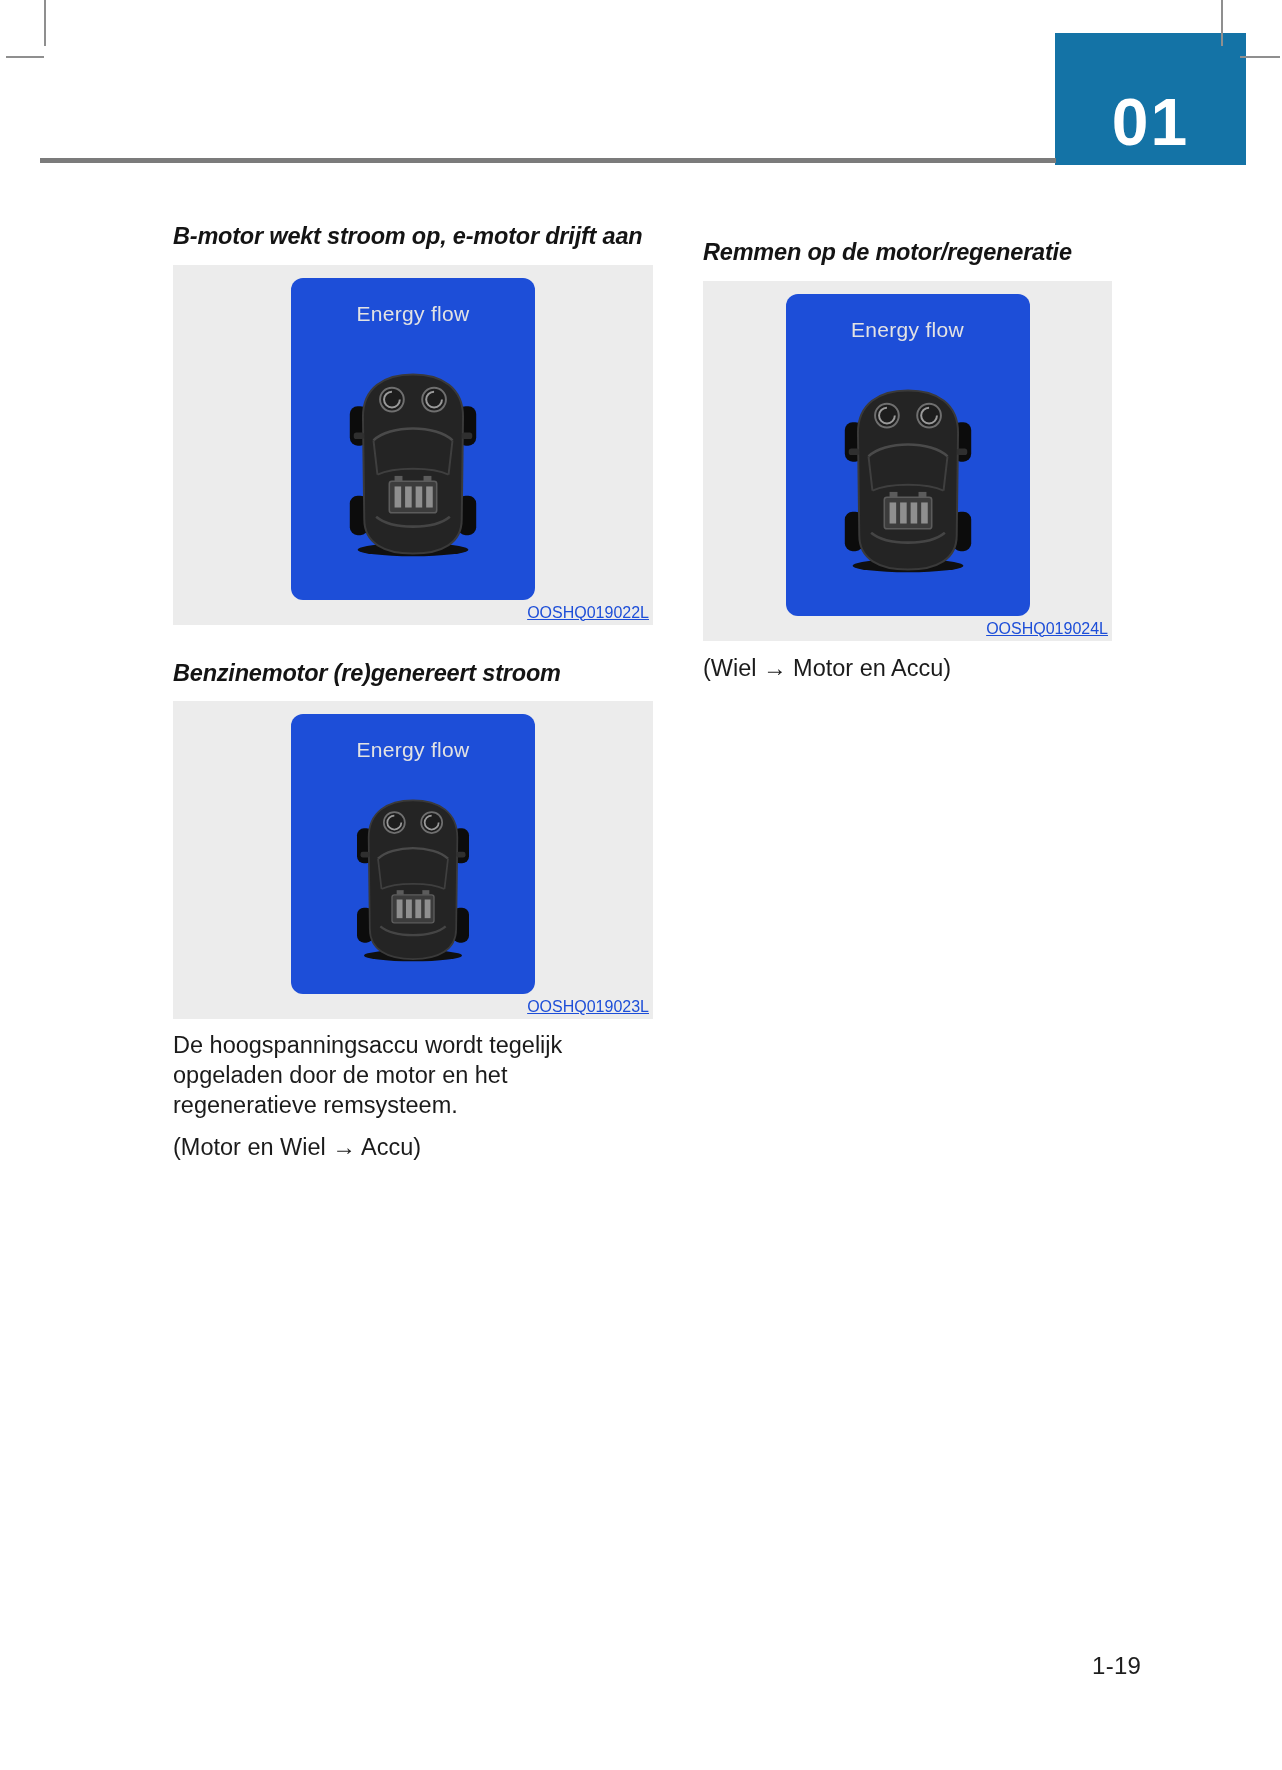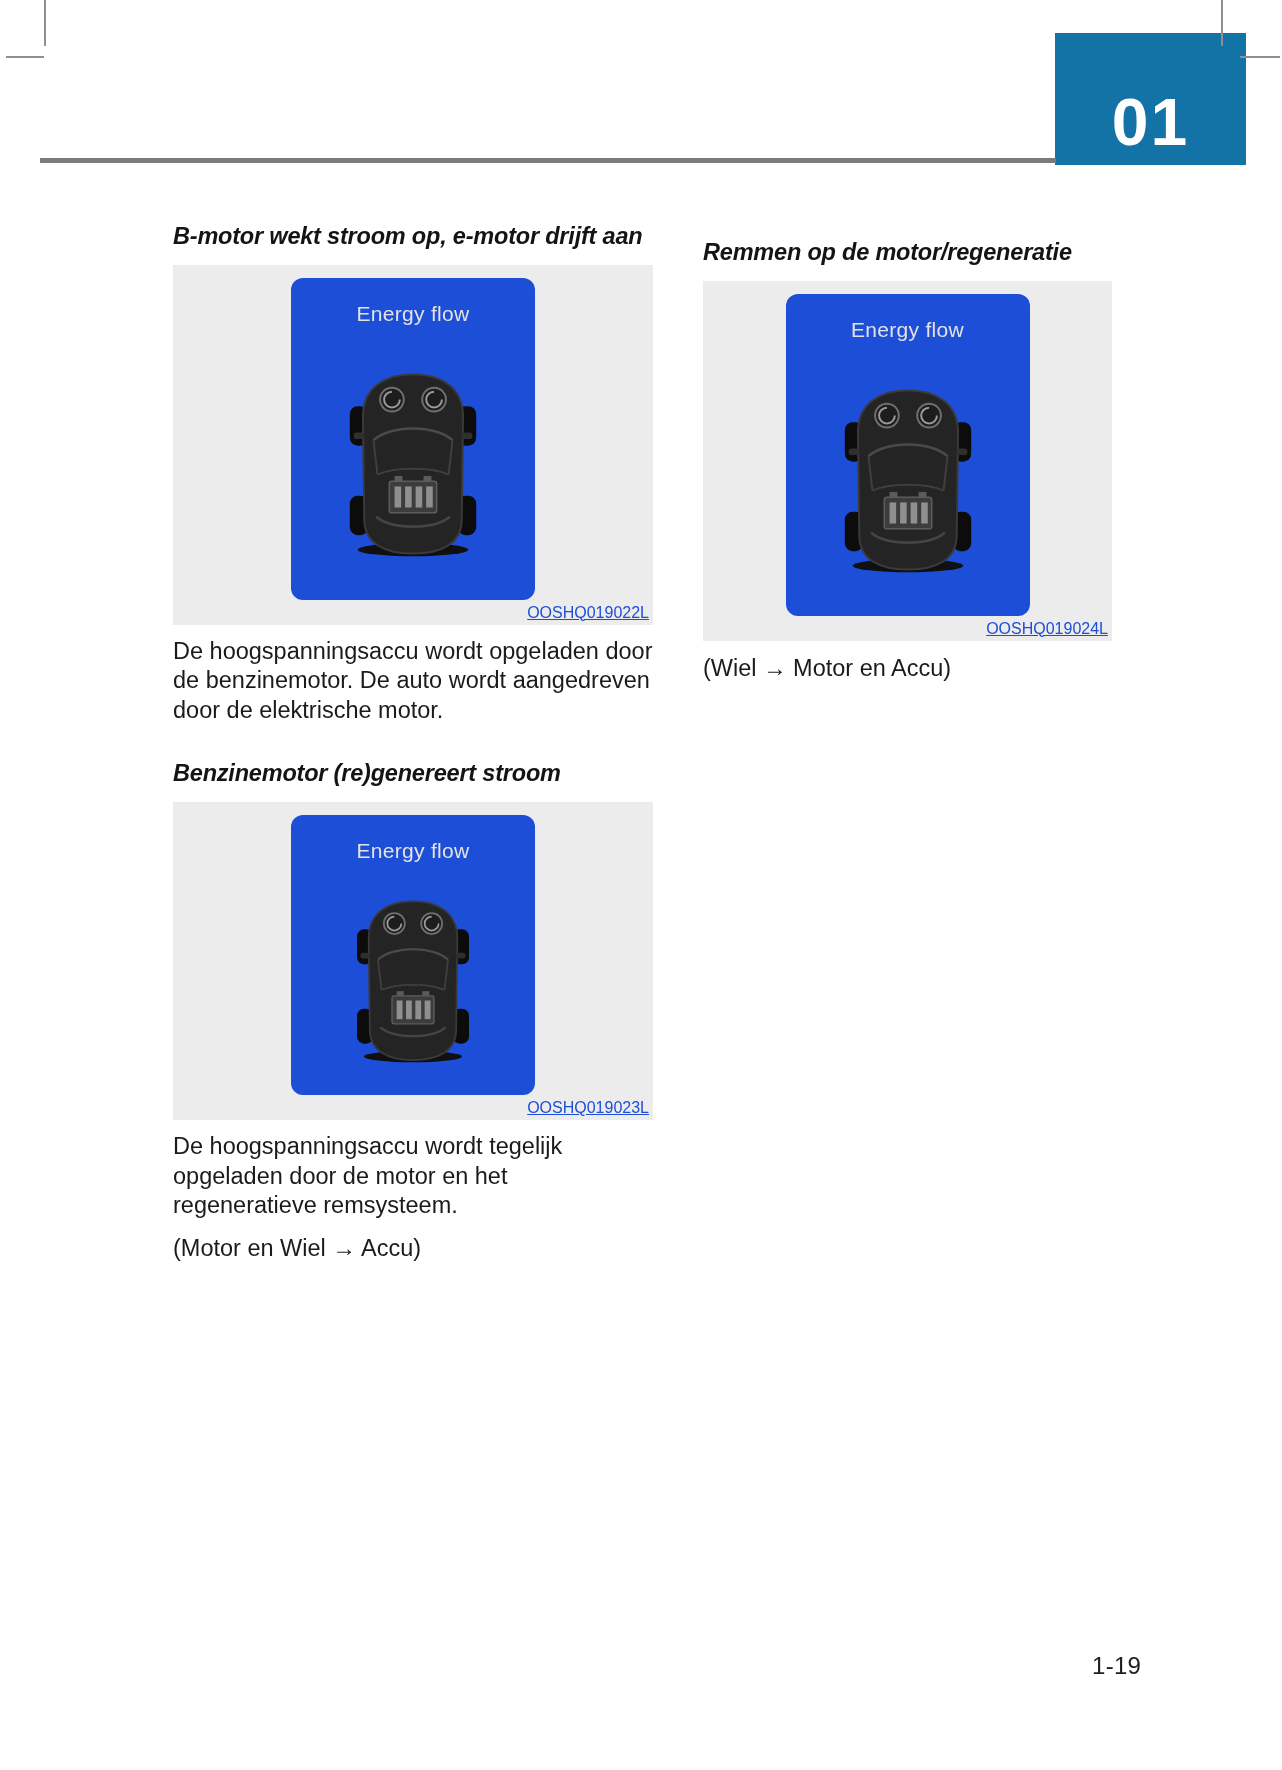--- a/index.html
+++ b/index.html
@@ -121,21 +121,20 @@
         <div class="screen screen-tall">
           <div class="screen-title">Energy flow</div>
           <div class="car-wrap">
             <svg viewBox="0 0 120 150">
                 <use href="#hybrid-car"></use>
               </svg>
           </div>
         </div>
         <div class="figure-caption">OOSHQ019022L</div>
       </div>
-      <p class="body-text">De hoogspanningsaccu wordt opgeladen door de benzinemotor. De auto wordt aangedreven door de elektrische motor.</p>
     </div>
 
     <div class="section">
       <h2 class="section-heading">Benzinemotor (re)genereert stroom</h2>
       <div class="figure-panel">
         <div class="screen screen-short">
           <div class="screen-title">Energy flow</div>
           <div class="car-wrap">
             <svg viewBox="0 0 120 150">
                 <use href="#hybrid-car"></use>

